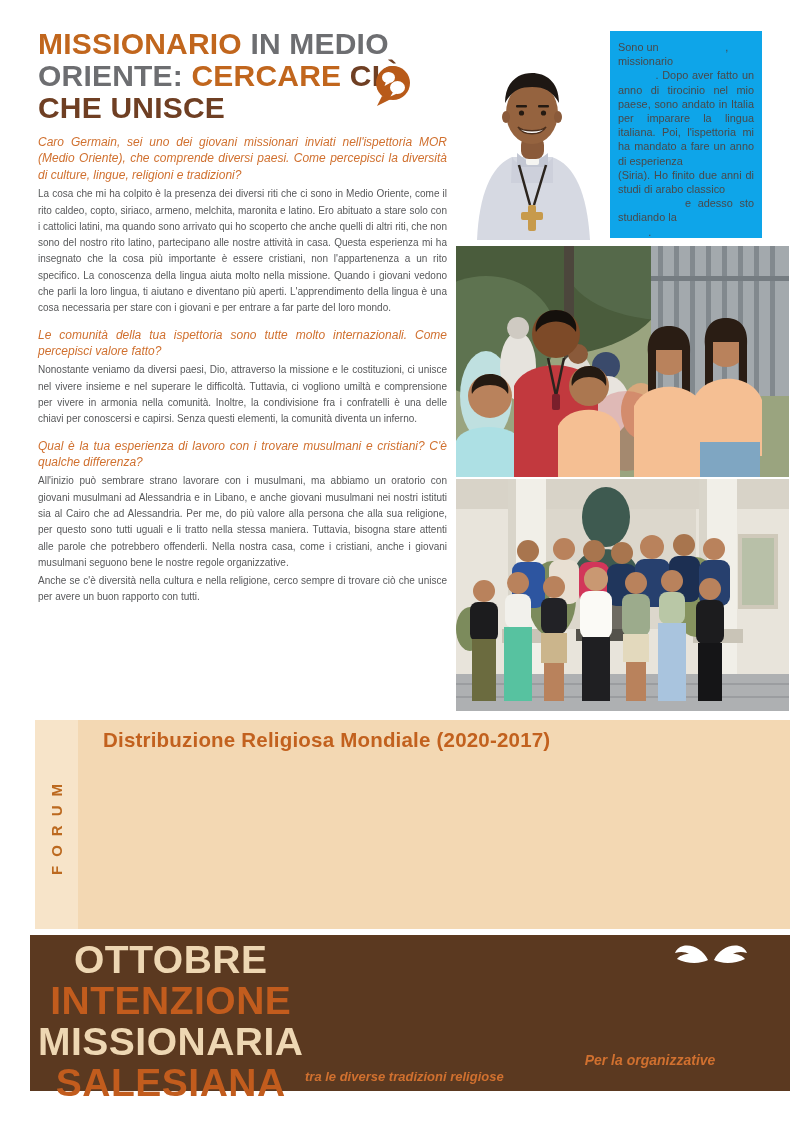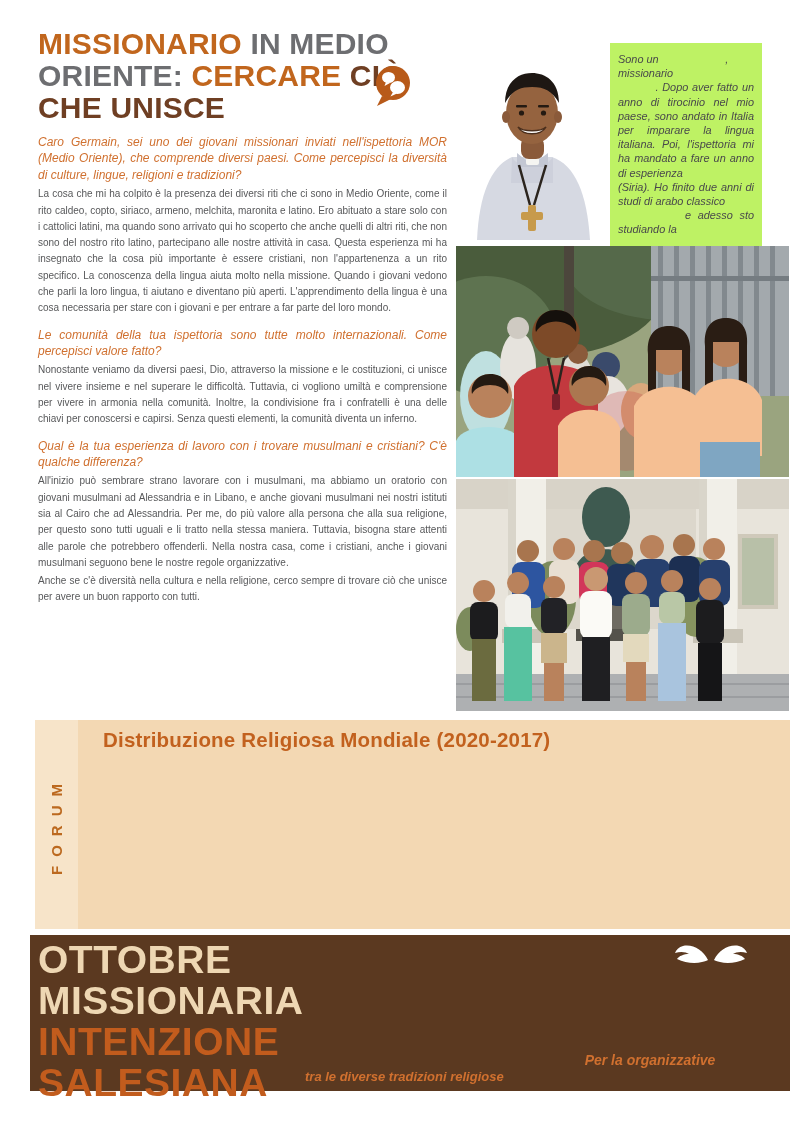--- a/index.html
+++ b/index.html
@@ -26,22 +26,22 @@
     text-align:justify; margin-top:10px; margin-bottom:3px;
   }
   .answer {
     color:#57585a; font-size:10px; line-height:16.3px; text-align:justify;
     margin-bottom:2px;
   }
 
   
   .portrait { position:absolute; left:457px; top:33px; width:151px; height:207px; background:#ffffff; }
   .bio-box {
-    position:absolute; left:610px; top:43px; width:152px; height:207px;
-    background:#bef264; padding:9px 8px 6px 8px;font-style:italic;
+    position:absolute; left:610px; top:31px; width:152px; height:207px;
+    background:#0ea5e9; padding:9px 8px 6px 8px;
   }
   .bio-box p {
     color:#49494b; font-size:10.9px; line-height:14.2px;
     text-align:justify; white-space:pre-line;
   }
   .photo-2 { position:absolute; left:456px; top:246px; width:333px; height:231px; overflow:hidden; }
   .photo-3 { position:absolute; left:456px; top:479px; width:333px; height:232px; overflow:hidden; }
   .photo-2 svg, .photo-3 svg, .portrait svg { display:block; }
 
   
@@ -61,21 +61,21 @@
     position:absolute; left:68px; top:8px;
     color:#c2611e; font-weight:bold; font-size:20.5px; letter-spacing:.2px;
   }
 
   
   .footer {
     position:absolute; left:30px; top:935px; width:760px; height:156px;
     background:#5b3920;
   }
   .footer-lines { position:absolute; left:8px; top:4px; }
-  .footer-line { display:block; font-weight:bold; font-size:39px; line-height:41px; letter-spacing:.5px; }
+  .footer-line { display:block; font-weight:bold; font-size:39px; line-height:41px; letter-spacing:.5px;text-align:center; }
   .f-cream  { color:#eed7b3; }
   .f-orange { color:#c25c1d; }
   .hands-icon { position:absolute; right:43px; top:7px; width:72px; height:28px; }
   .caption-right {
     position:absolute; left:520px; top:117px; width:200px; text-align:center;
     color:#d0702f; font-style:italic; font-weight:bold; font-size:14px;
   }
   .caption-bottom {
     position:absolute; left:275px; top:134px; width:230px; text-align:left;
     color:#d0702f; font-style:italic; font-weight:bold; font-size:13px;
@@ -287,22 +287,22 @@
   <div class="forum-panel">
     <div class="forum-strip">
       <span class="forum-label">FORUM</span>
     </div>
     <h2 class="forum-title">Distribuzione Religiosa Mondiale (2020-2017)</h2>
   </div>
 
   <div class="footer">
     <div class="footer-lines">
       <span class="footer-line f-cream">OTTOBRE</span>
+      <span class="footer-line f-orange">INTENZIONE</span>
       <span class="footer-line f-cream">MISSIONARIA</span>
-      <span class="footer-line f-orange">INTENZIONE</span>
       <span class="footer-line f-orange">SALESIANA</span>
     </div>
 
     <div class="hands-icon">
       <svg width="72" height="28" viewBox="0 0 72 28">
         <g fill="#ffffff">
           <path d="M33 18 C28 8 18 2 8 4 C4 5 1 8 0 11 C6 9 11 10 14 12 C9 12 4 14 2 17 C10 21 20 22 27 20 C30 19 32 19 33 18 Z"></path>
           <path d="M39 18 C44 8 54 2 64 4 C68 5 71 8 72 11 C66 9 61 10 58 12 C63 12 68 14 70 17 C62 21 52 22 45 20 C42 19 40 19 39 18 Z"></path>
         </g>
       </svg>

